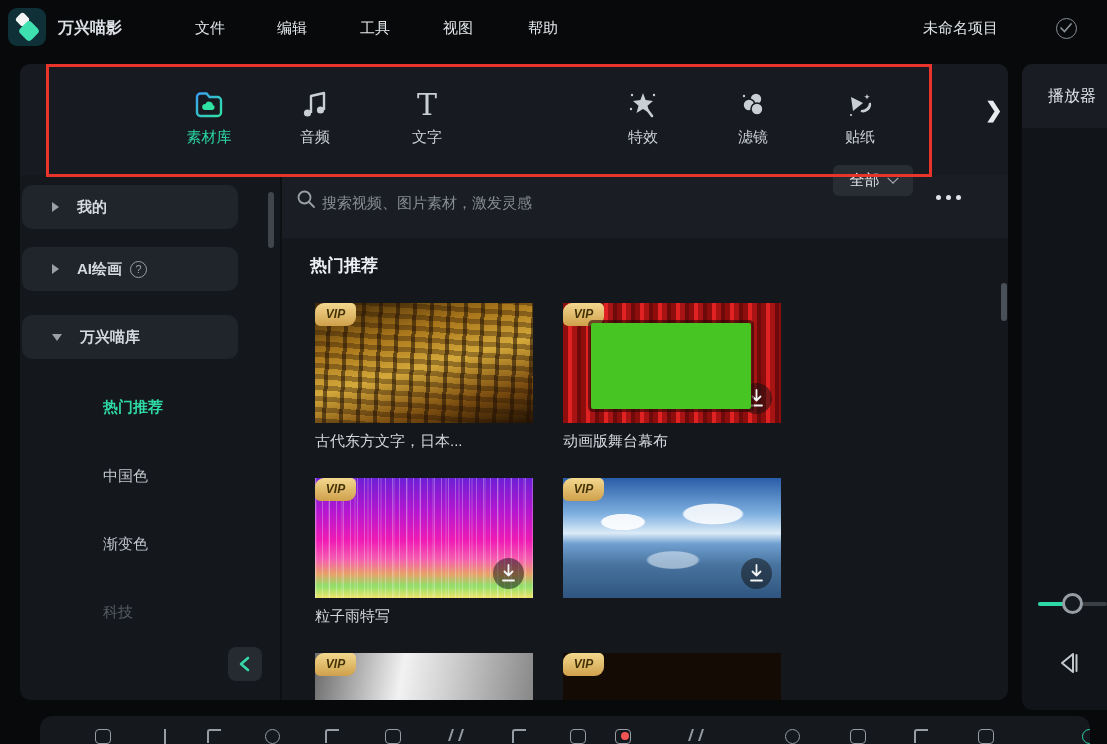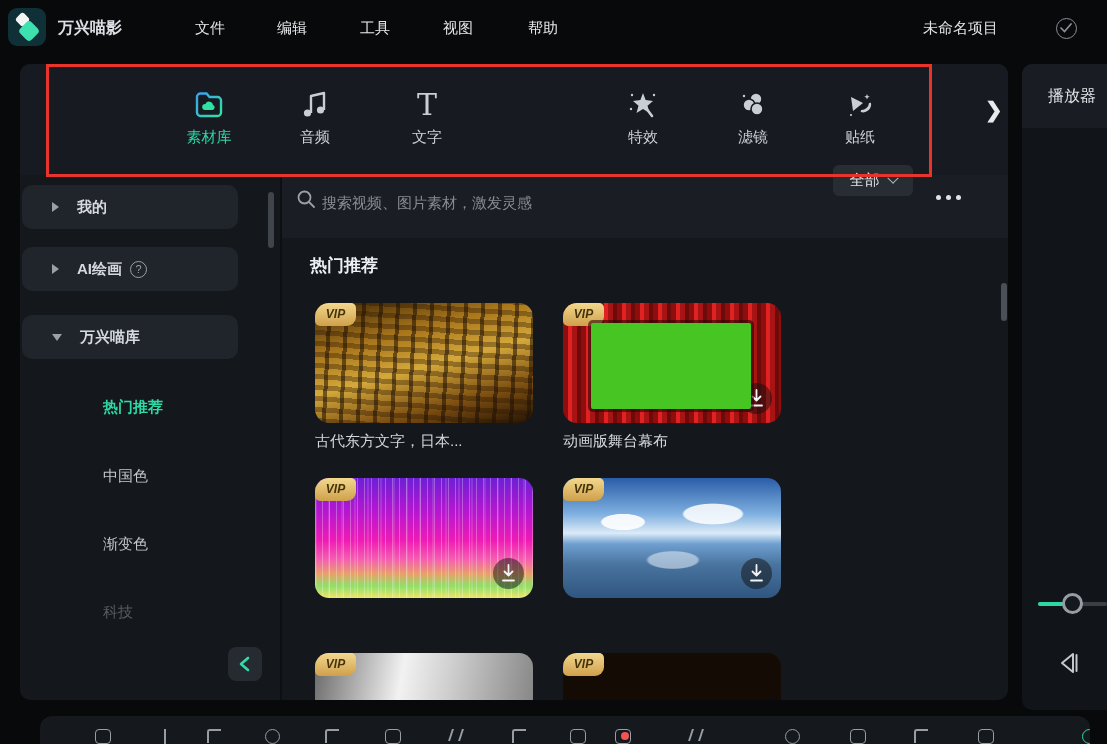--- a/index.html
+++ b/index.html
@@ -66,21 +66,21 @@
   #filter-btn .chev { width:8px; height:8px; border-right:1.8px solid #aeb4ba;
     border-bottom:1.8px solid #aeb4ba; transform:rotate(45deg) translate(-2px,-2px); }
   #more-btn { position:absolute; left:916px; top:131px; display:flex; gap:5px; cursor:pointer; }
   #more-btn i { width:5px; height:5px; border-radius:50%; background:#dfe3e6; }
   #main-scrollbar { position:absolute; left:981px; top:219px; width:6px; height:38px;
     background:#4a5058; border-radius:3px; }
 
   
   #section-title { position:absolute; left:290px; top:190px; font-size:17px; font-weight:bold; color:#eef1f4; }
   .card { position:absolute; width:218px; cursor:pointer; }
-  .thumb { position:relative; width:218px; height:120px; border-radius:14px; overflow:hidden; }
+  .thumb { position:relative; width:218px; height:120px; border-radius:0; overflow:hidden; }
   .card-title { margin-top:9px; font-size:15px; color:#d4d8dc; white-space:nowrap; overflow:hidden; }
   .vip { position:absolute; left:0; top:0; width:41px; height:23px;
     background:linear-gradient(180deg,#f3d88e,#cfa04b); border-radius:9px 5px 9px 5px;
     font-size:12px; font-weight:bold; color:#453308; text-align:center; line-height:23px; font-style:italic; }
   .dl-btn { position:absolute; right:9px; bottom:9px; width:31px; height:31px; border-radius:50%;
     background:rgba(15,15,15,.5); cursor:pointer; }
   .dl-btn svg { position:absolute; left:7px; top:6px; }
 
   .thumb.calligraphy { background:
     repeating-linear-gradient(93deg, rgba(25,12,2,.0) 0 13px, rgba(30,15,3,.55) 13px 17px),
@@ -301,20 +301,21 @@
     <div class="card" style="left:295px; top:414px">
       <div class="thumb particles">
         <span class="vip">VIP</span>
         <span class="dl-btn">
           <svg width="17" height="19" viewBox="0 0 17 19" fill="none">
             <path d="M8.5 1 V11 M4.5 7.5 L8.5 11.5 L12.5 7.5" stroke="#f2f4f6" stroke-width="1.8" stroke-linecap="round" stroke-linejoin="round"></path>
             <path d="M3 16.5 H14" stroke="#f2f4f6" stroke-width="1.8" stroke-linecap="round"></path>
           </svg>
         </span>
       </div>
+      <div class="card-title">粒子雨特写</div>
     </div>
 
     <div class="card" style="left:543px; top:414px">
       <div class="thumb sky">
         <span class="vip">VIP</span>
         <span class="dl-btn">
           <svg width="17" height="19" viewBox="0 0 17 19" fill="none">
             <path d="M8.5 1 V11 M4.5 7.5 L8.5 11.5 L12.5 7.5" stroke="#f2f4f6" stroke-width="1.8" stroke-linecap="round" stroke-linejoin="round"></path>
             <path d="M3 16.5 H14" stroke="#f2f4f6" stroke-width="1.8" stroke-linecap="round"></path>
           </svg>

